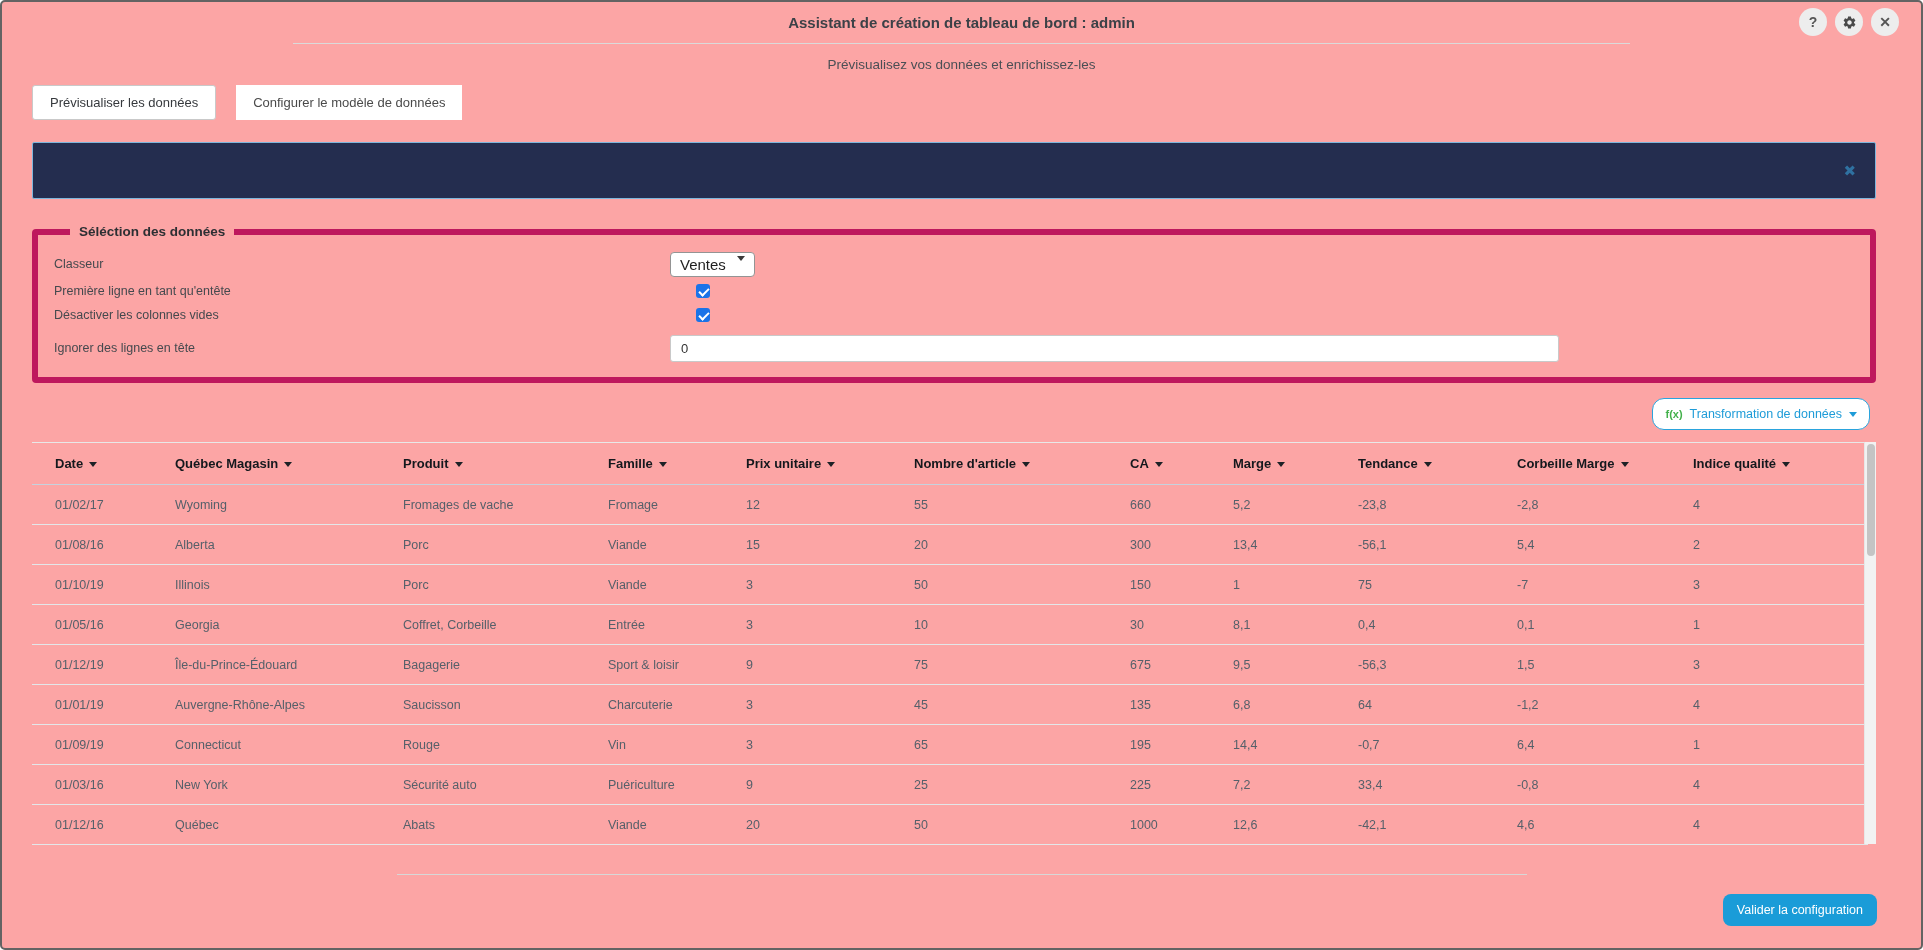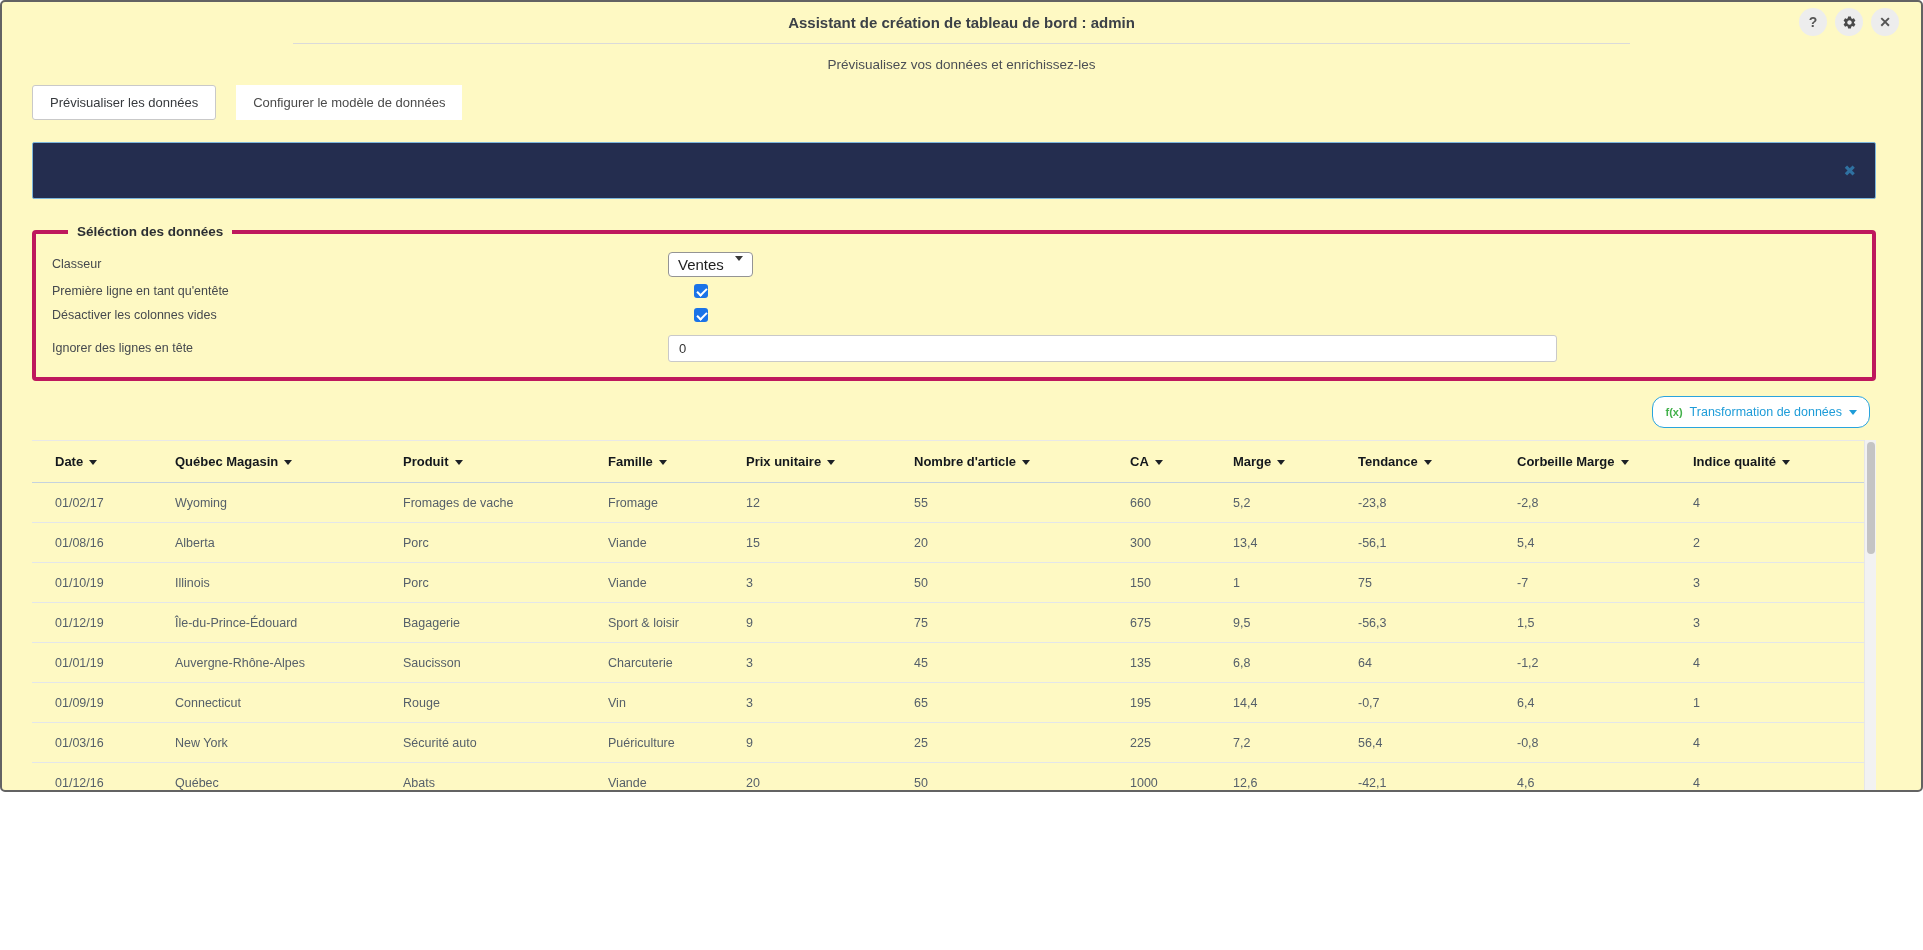--- a/index.html
+++ b/index.html
@@ -3,24 +3,24 @@
 <meta charset="utf-8">
 <style>
   * { box-sizing: border-box; margin: 0; padding: 0; }
   html, body { background: #fff; }
   body {
     font-family: "Liberation Sans", sans-serif;
     width: 1923px; height: 950px;
     color: #333;
   }
   .dialog {
-    width: 1923px; height: 792px;
+    width: 1923px; height: 950px;
     border: 2px solid #636363;
     border-radius: 5px;
-    background: #fef9c3;
+    background: #fca5a5;
     position: relative;
     overflow: hidden;
   }
 
   
   .titlebar { position: relative; height: 41px; }
   .titlebar h1 {
     text-align: center; line-height: 41px;
     font-size: 15px; font-weight: bold; color: #3c4147;
   }
@@ -67,21 +67,21 @@
   .banner-text { font-size: 12.5px; color: #fff; line-height: 1.65; }
   .banner-close {
     margin-left: auto; background: none; border: none; cursor: pointer;
     font-size: 15px; font-weight: bold; color: #2f71a1;
     font-family: "DejaVu Sans", sans-serif;
   }
 
   
   fieldset.selection {
     margin: 25px 45px 0 30px;
-    border: 4px solid #be185d; border-radius: 4px;
+    border: 6px solid #be185d; border-radius: 4px;
     padding: 4px 4px 12px 16px;
   }
   fieldset.selection legend {
     font-size: 13.5px; font-weight: bold; color: #2c2f33;
     margin-left: 16px; padding: 0 9px;
   }
   .form-row {
     display: grid; grid-template-columns: 616px 1fr;
     align-items: center; min-height: 24px;
   }
@@ -316,20 +316,33 @@
             <td>Viande</td>
             <td>3</td>
             <td>50</td>
             <td>150</td>
             <td>1</td>
             <td>75</td>
             <td>-7</td>
             <td>3</td>
           </tr>
           <tr>
+            <td>01/05/16</td>
+            <td>Georgia</td>
+            <td>Coffret, Corbeille</td>
+            <td>Entrée</td>
+            <td>3</td>
+            <td>10</td>
+            <td>30</td>
+            <td>8,1</td>
+            <td>0,4</td>
+            <td>0,1</td>
+            <td>1</td>
+          </tr>
+          <tr>
             <td>01/12/19</td>
             <td>Île-du-Prince-Édouard</td>
             <td>Bagagerie</td>
             <td>Sport &amp; loisir</td>
             <td>9</td>
             <td>75</td>
             <td>675</td>
             <td>9,5</td>
             <td>-56,3</td>
             <td>1,5</td>
@@ -363,21 +376,21 @@
           </tr>
           <tr>
             <td>01/03/16</td>
             <td>New York</td>
             <td>Sécurité auto</td>
             <td>Puériculture</td>
             <td>9</td>
             <td>25</td>
             <td>225</td>
             <td>7,2</td>
-            <td>56,4</td>
+            <td>33,4</td>
             <td>-0,8</td>
             <td>4</td>
           </tr>
           <tr>
             <td>01/12/16</td>
             <td>Québec</td>
             <td>Abats</td>
             <td>Viande</td>
             <td>20</td>
             <td>50</td>

